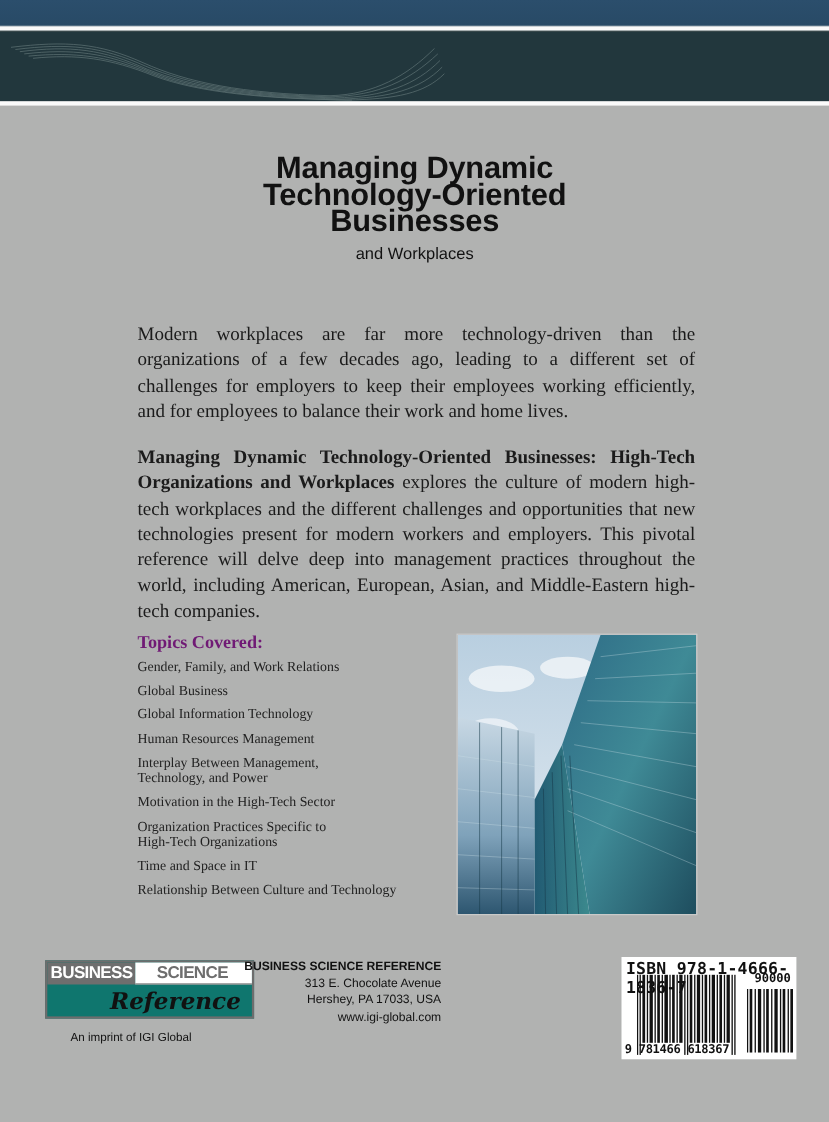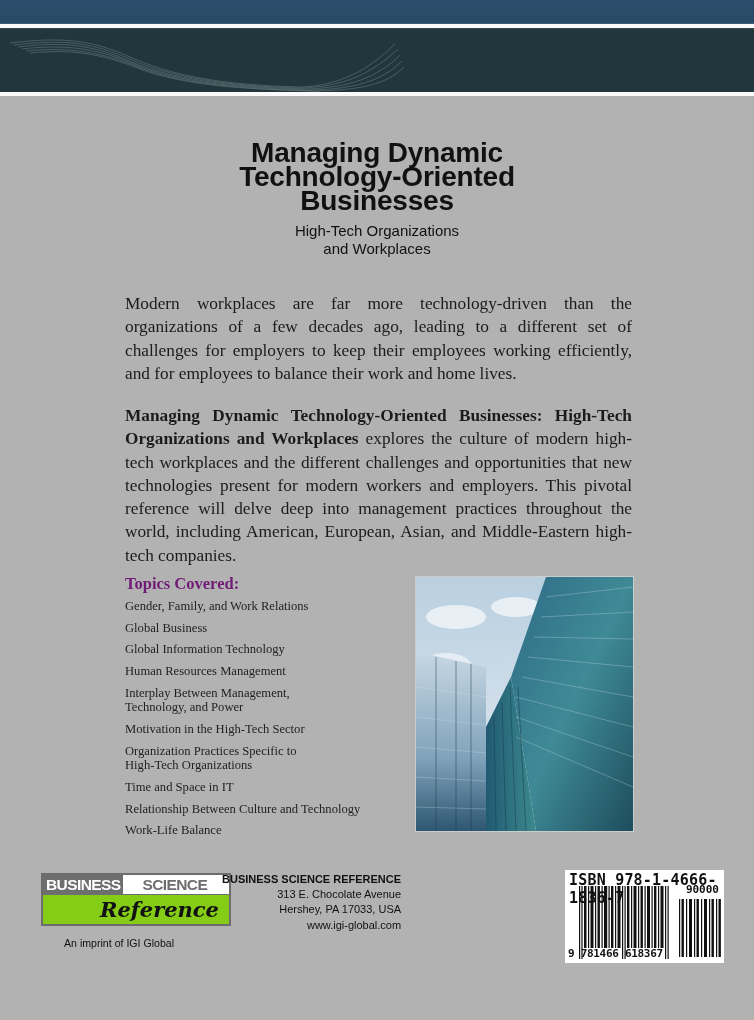--- a/index.html
+++ b/index.html
@@ -11,21 +11,21 @@
   .title { position:absolute; left:160px; width:434px; top:141px; text-align:center; font-family:"Liberation Sans", sans-serif; font-weight:bold; font-size:28px; line-height:24px; color:#111; letter-spacing:-0.2px; }
   .subtitle { position:absolute; left:160px; width:434px; top:222px; text-align:center; font-family:"Liberation Sans", sans-serif; font-size:15px; line-height:18px; color:#111; }
   .para { position:absolute; left:125px; width:507px; font-size:17.3px; line-height:23.3px; text-align:justify; color:#1b1b1b; }
   .para1 { top:292px; }
   .para2 { top:404px; }
   .para b { font-weight:bold; }
   .topics-h { position:absolute; left:125px; top:574px; font-size:16.5px; font-weight:bold; color:#701a75; }
   .topics { position:absolute; left:125px; top:599px; width:280px; margin:0; padding:0; list-style:none; font-size:12.6px; color:#222; }
   .topics li { line-height:14.5px; margin-bottom:7.2px; }
   .photo { position:absolute; left:415px; top:576px; width:217px; height:254px; overflow:hidden; border:1px solid #ccc; }
-  .logo { position:absolute; left:41px; top:873px; width:190px; height:53px; background:#84cc16; border:2px solid #6d6d6d; box-sizing:border-box; }
+  .logo { position:absolute; left:41px; top:873px; width:190px; height:53px; background:#0f766e; border:2px solid #6d6d6d; box-sizing:border-box; }
   .logo-top { display:flex; height:20px; font-family:"Liberation Sans", sans-serif; font-weight:bold; font-size:15.5px; letter-spacing:-0.6px; }
   .logo-bus { background:#6e6e6e; color:#fff; padding:0 3px; line-height:20px; }
   .logo-sci { background:#fff; color:#6e6e6e; padding:0 19px; line-height:20px; border-bottom:1px solid #6e6e6e; flex:1; }
   .logo-ref { font-family:"DejaVu Serif", serif; font-style:italic; font-weight:bold; font-size:21px; color:#111; text-align:right; padding-right:10px; line-height:29px; }
   .imprint { position:absolute; left:64px; top:937px; font-family:"Liberation Sans", sans-serif; font-size:10.6px; color:#111; }
   .publisher { position:absolute; left:222px; top:872px; font-family:"Liberation Sans", sans-serif; font-size:11px; line-height:15.2px; color:#111;text-align:right; }
   .publisher .pname { font-weight:bold; }
   .barcode { position:absolute; left:565px; top:870px; width:159px; height:93px; background:#fff; }
   .isbn { position:absolute; left:4px; top:1px; font-family:"DejaVu Sans Mono", monospace; font-weight:bold; font-size:15px; letter-spacing:0.2px; color:#111; }
   .price { position:absolute; right:5px; top:13px; font-family:"DejaVu Sans Mono", monospace; font-weight:bold; font-size:11px; color:#111; }
@@ -51,39 +51,37 @@
   </svg>
 </div>
 <div class="stripe-w2"></div>
 
 <div class="title">
   <div>Managing Dynamic</div>
   <div>Technology-Oriented</div>
   <div>Businesses</div>
 </div>
 <div class="subtitle">
-  <div>High-Tech Organizations</div>
   <div>and Workplaces</div>
 </div>
 
 <p class="para para1" style="margin:0">Modern workplaces are far more technology-driven than the organizations of a few decades ago, leading to a different set of challenges for employers to keep their employees working efficiently, and for employees to balance their work and home lives.</p>
 <p class="para para2" style="margin:0"><b>Managing Dynamic Technology-Oriented Businesses: High-Tech Organizations and Workplaces</b><span> explores the culture of modern high-tech workplaces and the different challenges and opportunities that new technologies present for modern workers and employers. This pivotal reference will delve deep into management practices throughout the world, including American, European, Asian, and Middle-Eastern high-tech companies.</span></p>
 
 <div class="topics-h">Topics Covered:</div>
 <ul class="topics">
   <li>Gender, Family, and Work Relations</li>
   <li>Global Business</li>
   <li>Global Information Technology</li>
   <li>Human Resources Management</li>
   <li style="width:190px">Interplay Between Management, Technology, and Power</li>
   <li>Motivation in the High-Tech Sector</li>
   <li style="width:200px">Organization Practices Specific to High-Tech Organizations</li>
   <li>Time and Space in IT</li>
   <li>Relationship Between Culture and Technology</li>
-  <li>Work-Life Balance</li>
 </ul>
 
 <div class="photo">
   <svg width="217" height="254" viewBox="0 0 217 254">
     <defs>
       <linearGradient id="sky" x1="0" y1="0" x2="0" y2="1">
         <stop offset="0" stop-color="#b9cfe0"></stop>
         <stop offset="1" stop-color="#e4ecf2"></stop>
       </linearGradient>
       <linearGradient id="bldR" x1="0" y1="0" x2="1" y2="1">

